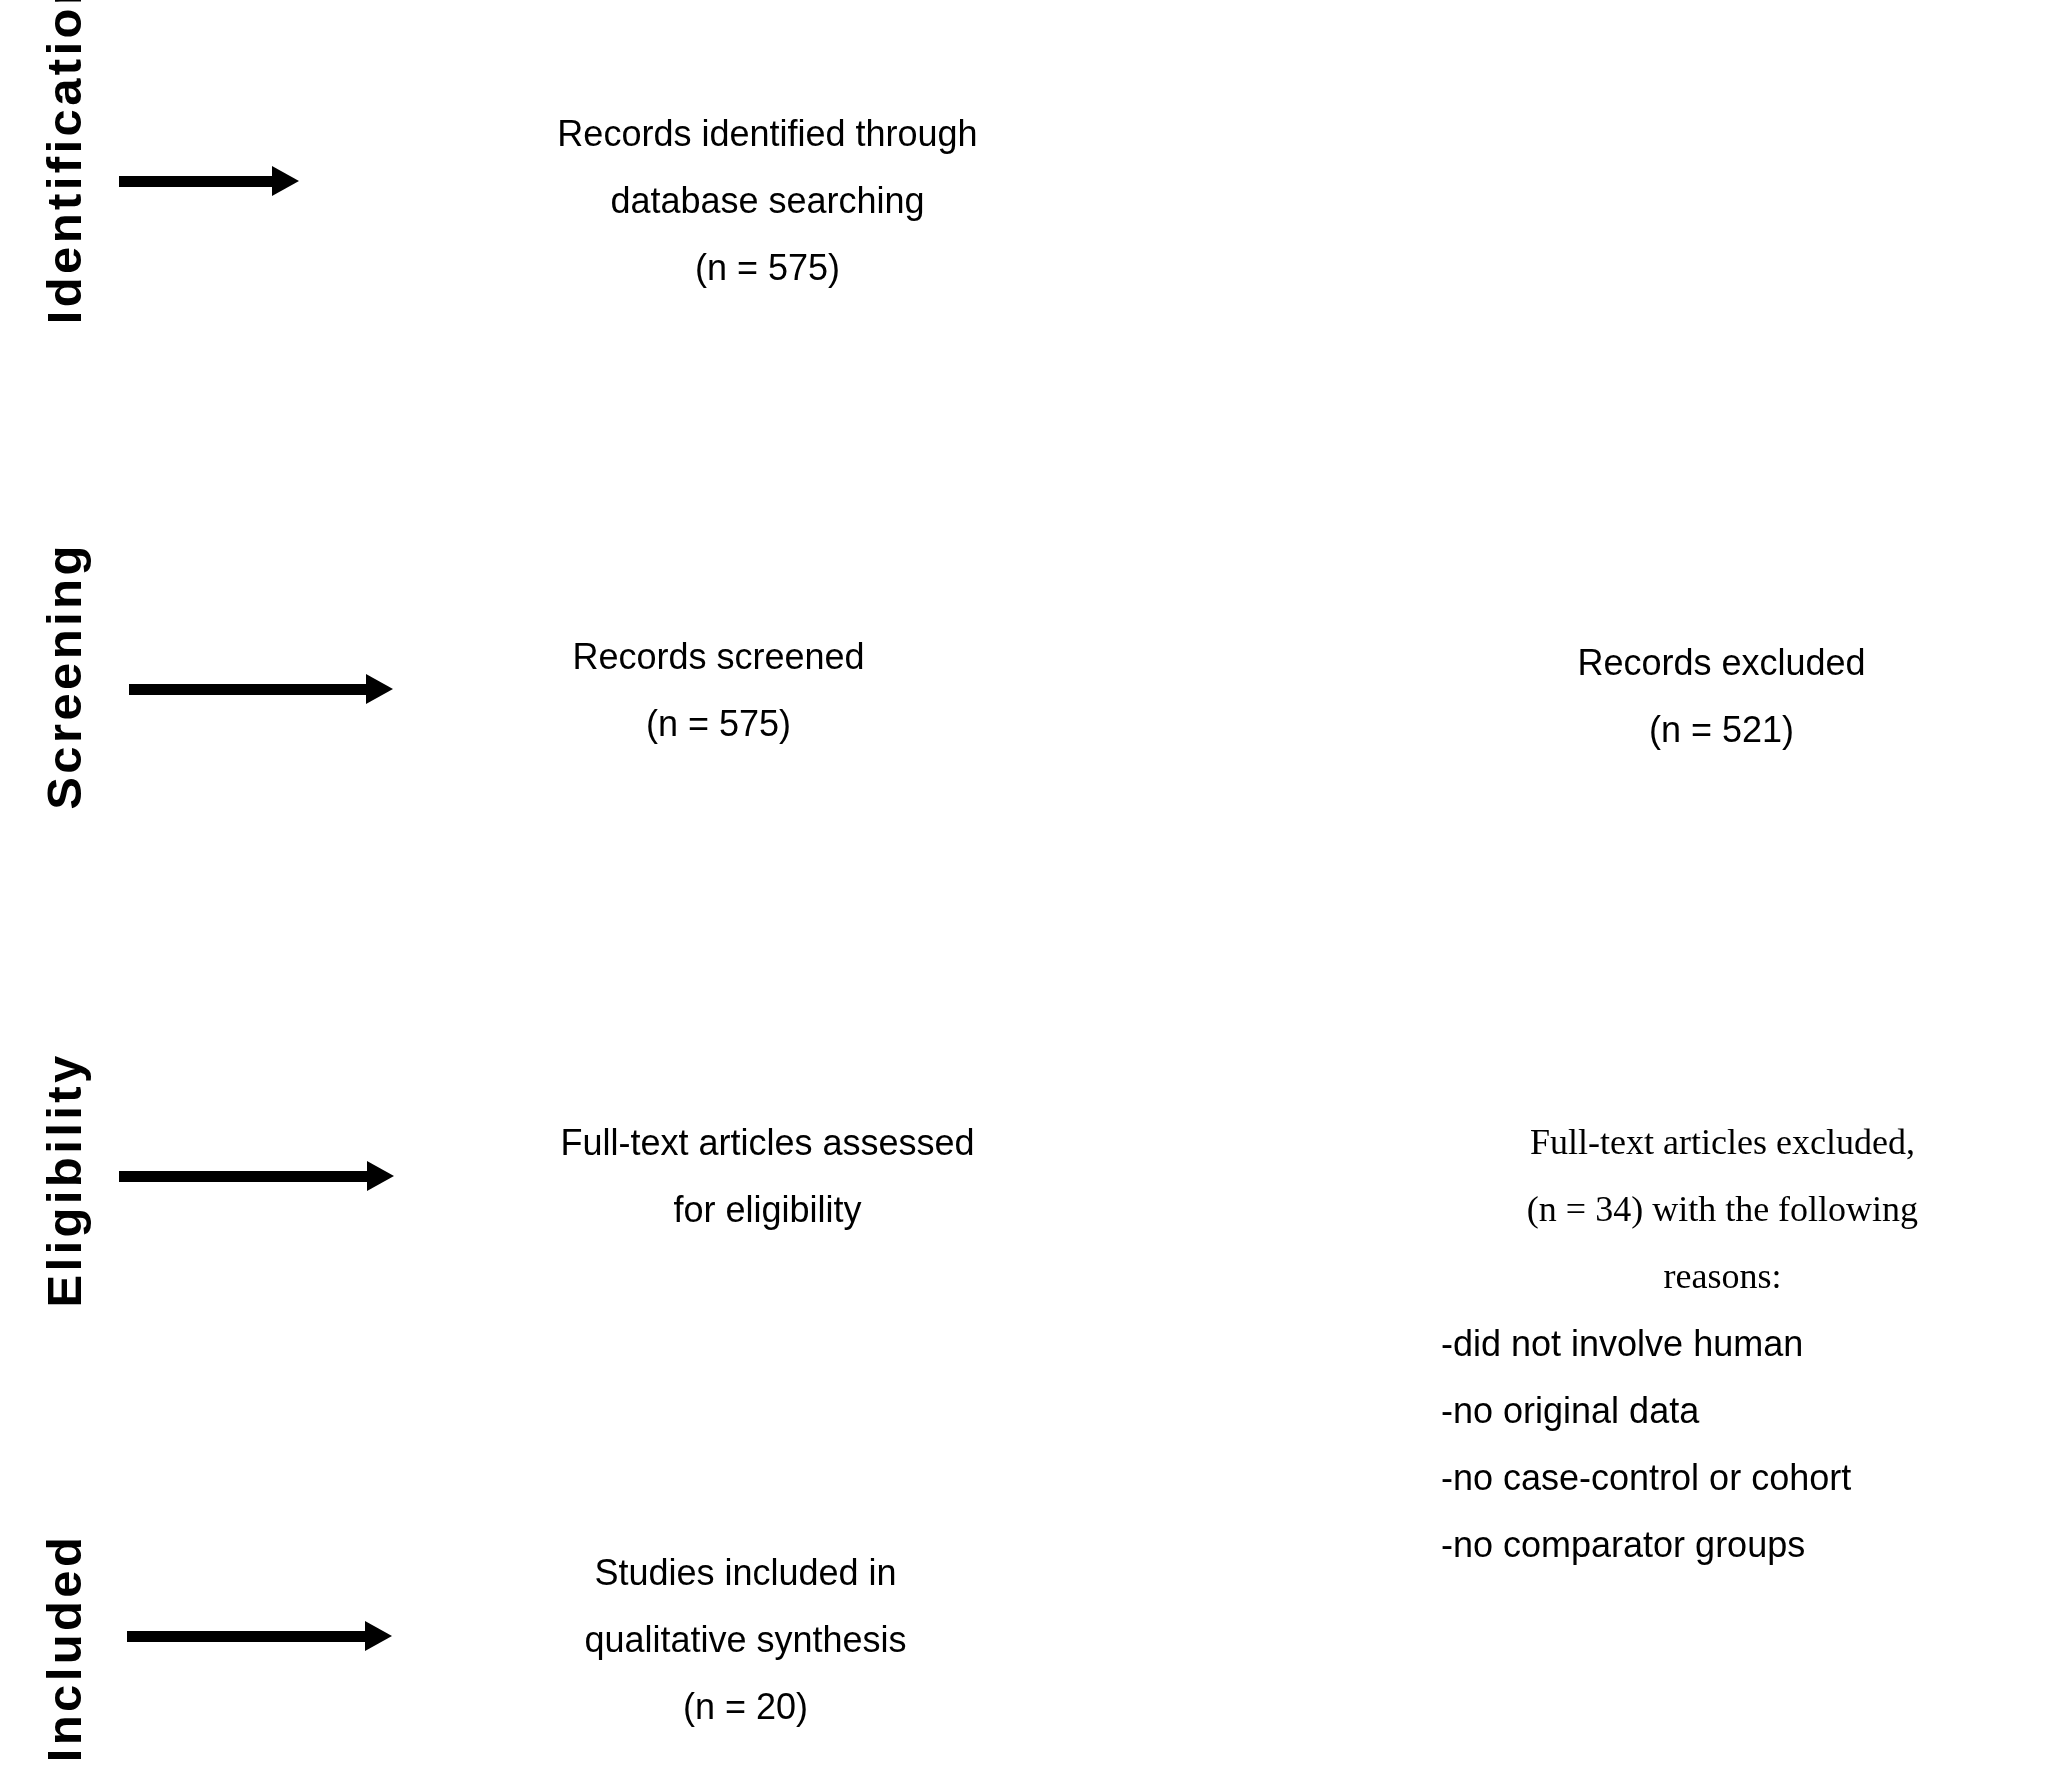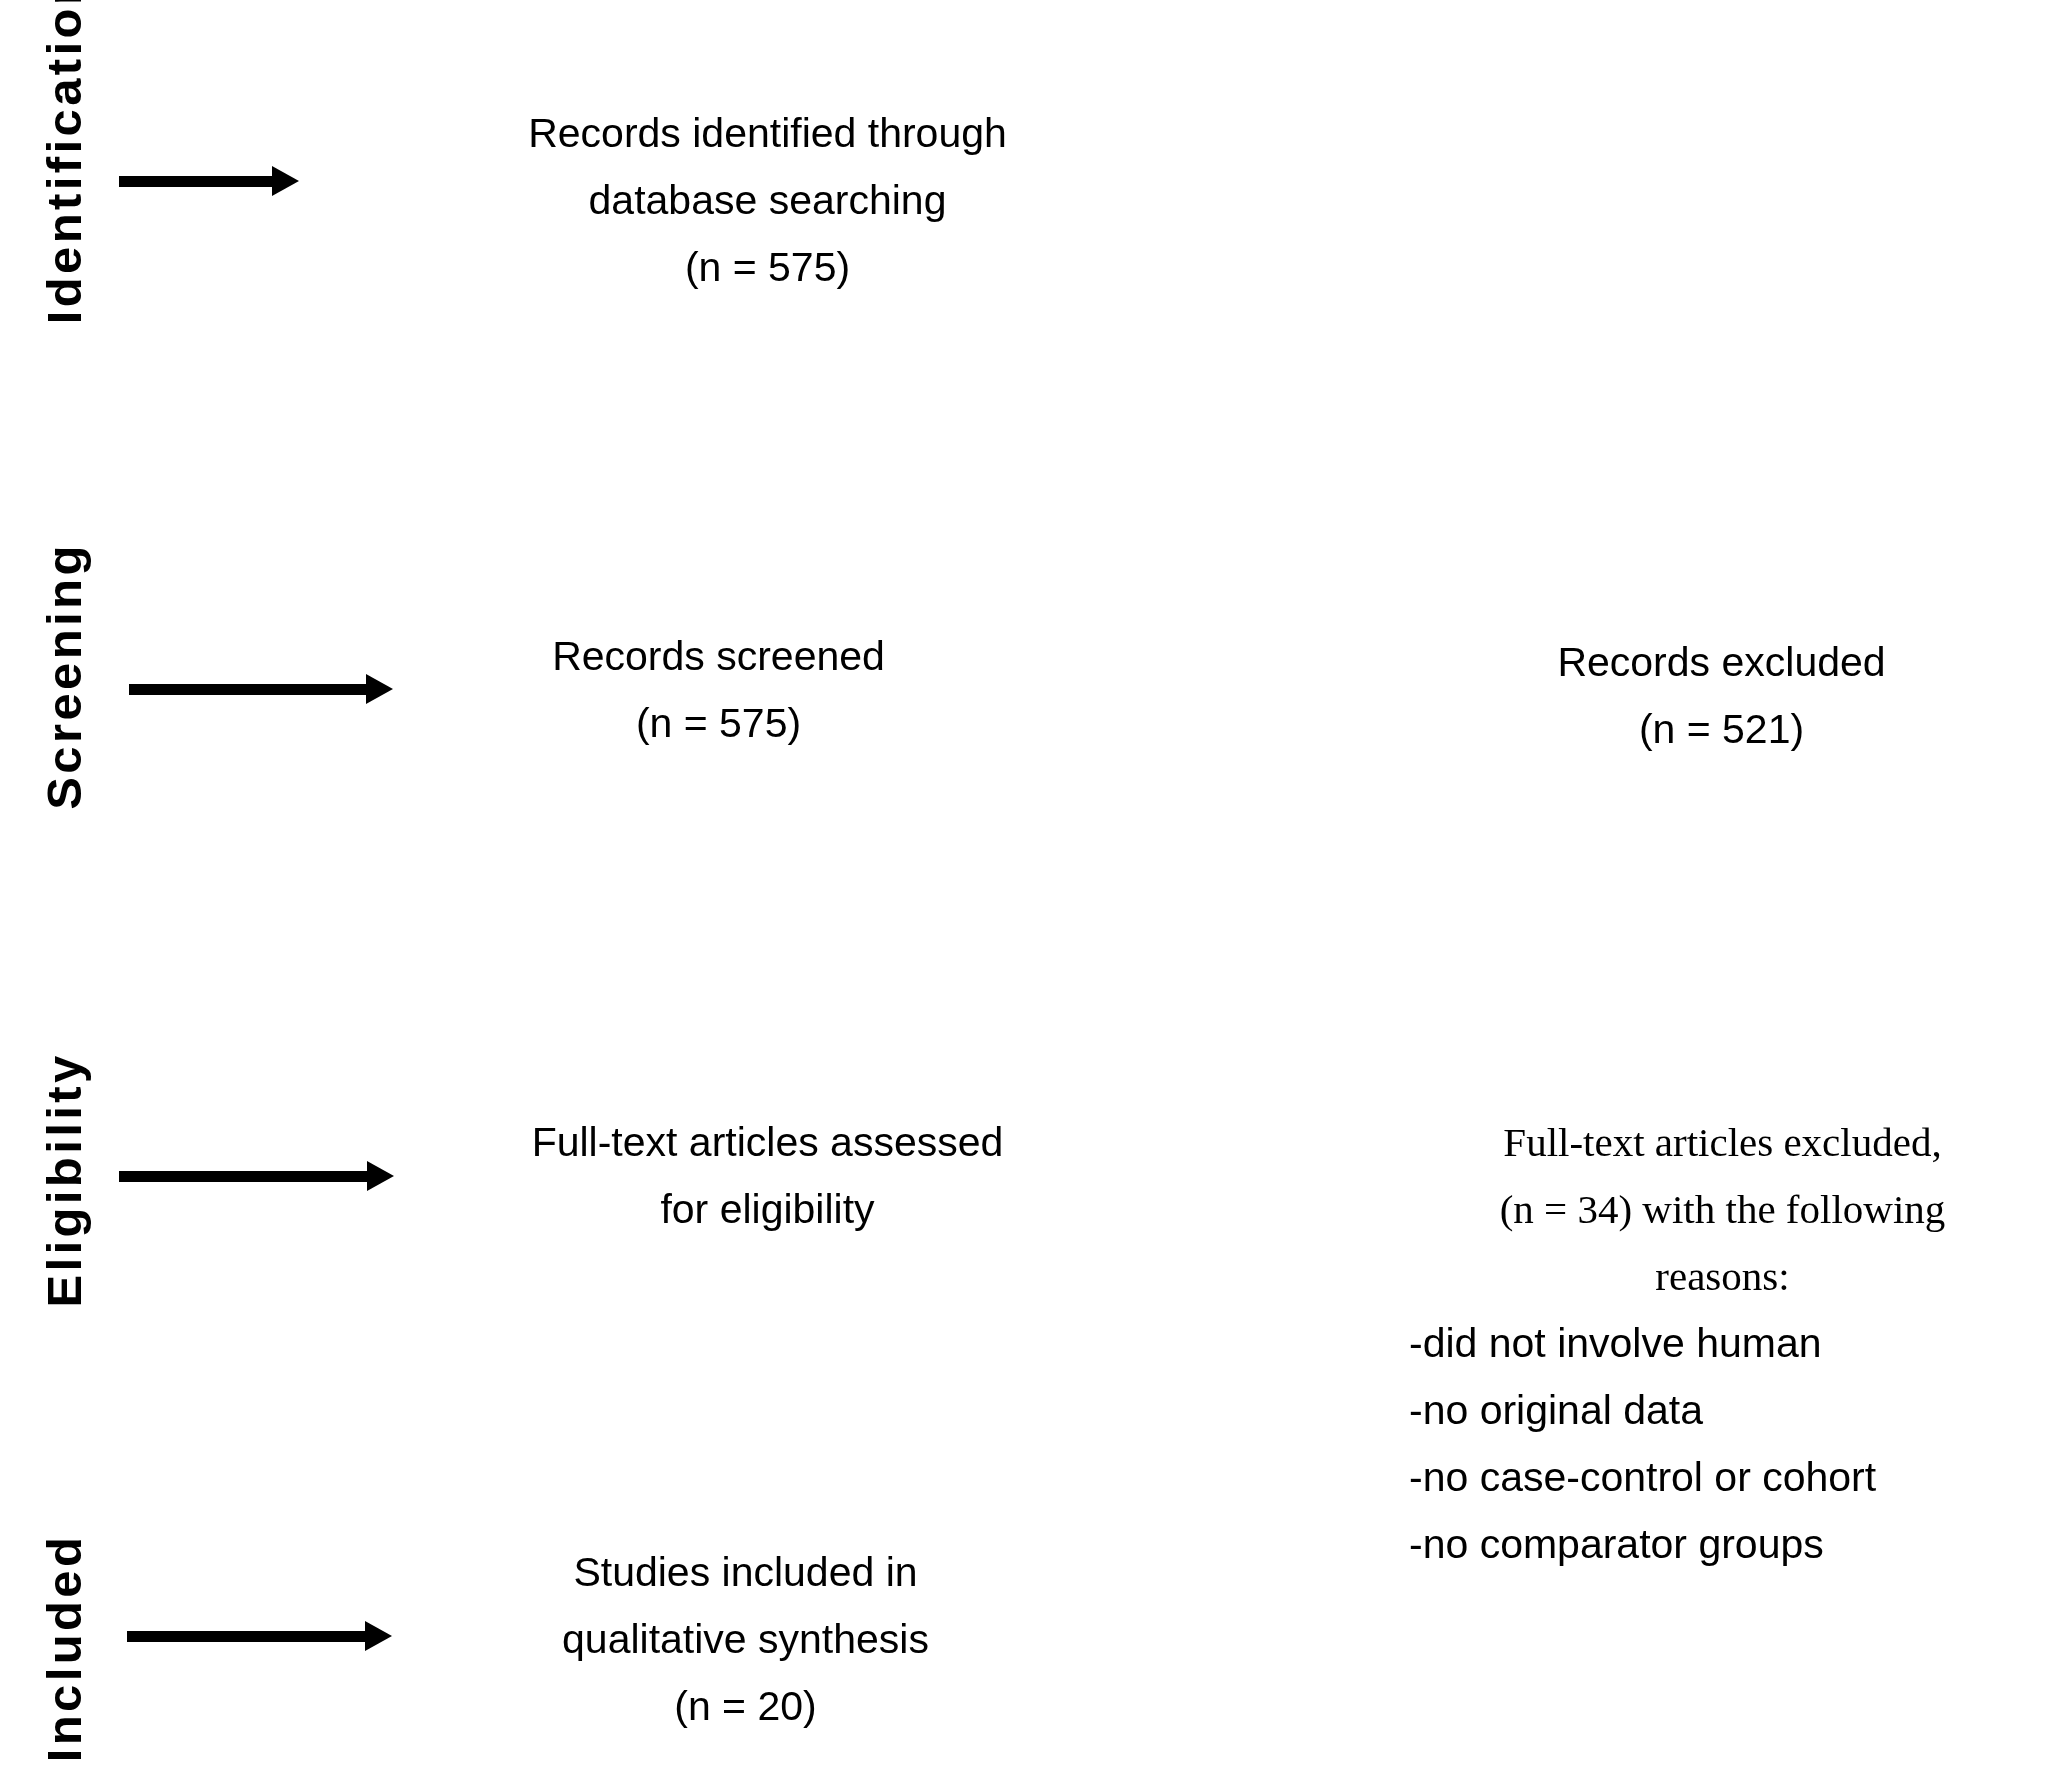--- a/index.html
+++ b/index.html
@@ -26,30 +26,30 @@
     text-align: center;
     font-size: 49px;
     font-weight: bold;
     letter-spacing: 3.4px;
     transform: rotate(-90deg);
     white-space: nowrap;
   }
   
   .tbox {
     position: absolute;
-    font-size: 41px;
+    font-size: 36px;
   }
   .tbox .line {
     height: 67px;
     line-height: 67px;
     white-space: nowrap;
   }
   .tbox.center .line { text-align: center; }
   .line.center { text-align: center; font-family: Liberation Serif, serif; }
-  .line.left   { text-align: left; }
+  .line.left   { text-align: left; margin-left: 32px; }
   
   .arrow {
     position: absolute;
     height: 30.5px;
   }
   .arrow .shaft {
     position: absolute;
     left: 0;
     right: 25.4px;
     top: 10.2px;

